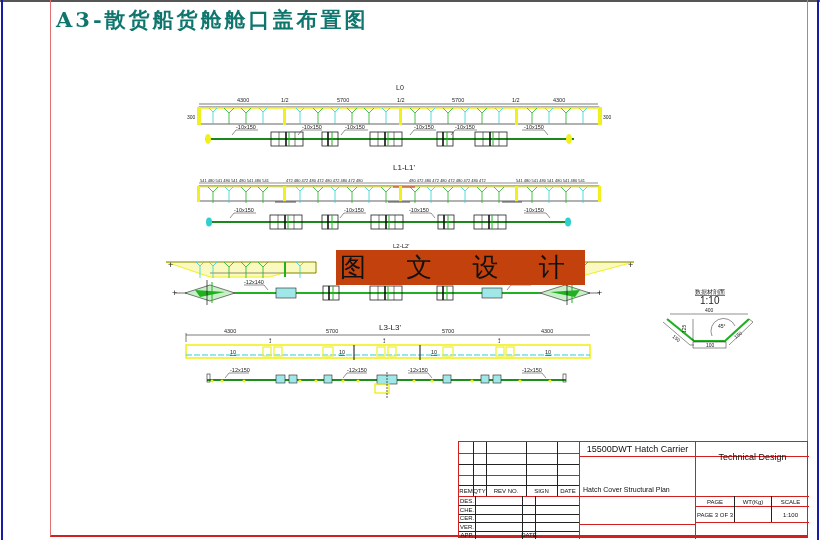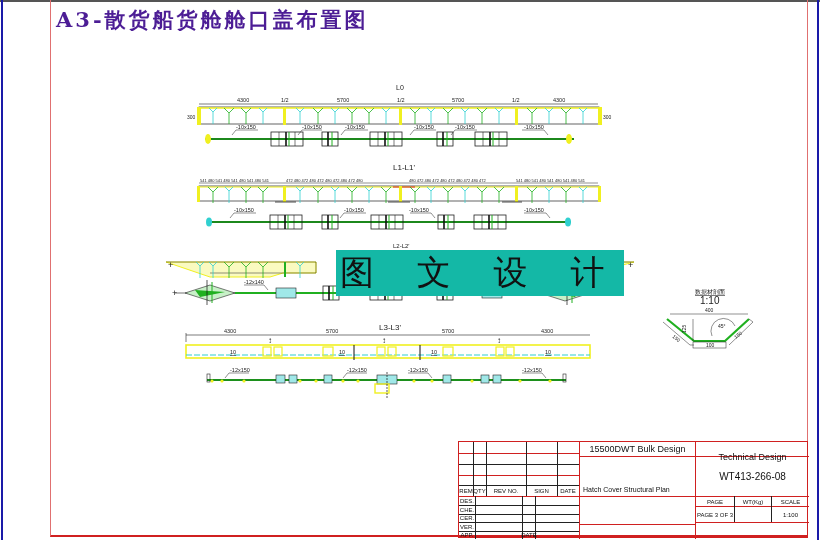--- a/index.html
+++ b/index.html
@@ -1,22 +1,22 @@
 <!DOCTYPE html>
 <html><head>
 <meta charset="utf-8">
 <style>
   html, body { margin: 0; padding: 0; background: #ffffff; }
   body { width: 820px; height: 540px; position: relative; overflow: hidden; font-family: "Liberation Sans", sans-serif; }
   .topbar { position: absolute; left: 0; top: 0; width: 820px; height: 2px; background: #555; }
   .blue-left { position: absolute; left: 1px; top: 0; width: 2px; height: 540px; background: #1a1aa8; }
   .blue-right { position: absolute; left: 817px; top: 0; width: 2px; height: 540px; background: #1a1aa8; }
   .frame { position: absolute; left: 50px; top: 0; width: 758px; height: 537px; border-left: 1px solid #e07070; border-right: 1px solid #e07070; border-bottom: 2px solid #d02020; box-sizing: border-box; }
-  .title { position: absolute; left: 56px; top: 6px; color: #4c1d95; font-family: "DejaVu Serif", serif; font-size: 21px; font-weight: bold; letter-spacing: 3px; white-space: nowrap; }
-  .watermark { position: absolute; left: 336px; top: 250px; font-family: "DejaVu Serif", serif; font-size: 34px; color: #111; letter-spacing: 16px; white-space: nowrap; background: #14b8a6; padding: 0 4px; }
+  .title { position: absolute; left: 56px; top: 6px; color: #0f766e; font-family: "DejaVu Serif", serif; font-size: 21px; font-weight: bold; letter-spacing: 3px; white-space: nowrap; }
+  .watermark { position: absolute; left: 336px; top: 250px; font-family: "DejaVu Serif", serif; font-size: 26px; color: #111; letter-spacing: 16px; white-space: nowrap; background: #c2410c; padding: 0 4px; }
   svg.draw { position: absolute; left: 0; top: 0; }
   .lbl { font-family: "Liberation Sans Narrow", "Liberation Sans", sans-serif; }
   
   .tb { position: absolute; left: 458px; top: 441px; width: 350px; height: 97px; border: 1px solid #d02020; box-sizing: border-box; font-size: 8px; color: #111; }
   .tb .cell { position: absolute; box-sizing: border-box; display: flex; align-items: center; justify-content: center; white-space: nowrap; overflow: hidden; }
   .tb .hl { position: absolute; height: 1px; }
   .tb .vl { position: absolute; width: 1px; }
   .red { background: #d02020; }
   .blk { background: #222; }
 </style>
@@ -360,25 +360,24 @@
   <div class="cell" style="left:0;top:55px;width:16px;height:8px;font-size:6px;">DES.</div>
   <div class="cell" style="left:0;top:63px;width:16px;height:9px;font-size:6px;">CHE.</div>
   <div class="cell" style="left:0;top:72px;width:16px;height:8px;font-size:6px;">CER.</div>
   <div class="cell" style="left:0;top:80px;width:16px;height:9px;font-size:6px;">VER.</div>
   <div class="cell" style="left:0;top:88px;width:16px;height:9px;font-size:6px;">APP.</div>
   <div class="cell" style="left:62px;top:88px;width:16px;height:9px;font-size:6px;">DATE</div>
 
   <div class="hl red" style="left:120px;top:14px;width:230px;"></div>
   <div class="hl red" style="left:120px;top:82px;width:116px;"></div>
   <div class="vl red" style="left:236px;top:0;height:97px;"></div>
-  <div class="cell" style="left:121px;top:0;width:115px;height:14px;font-size:9px;">15500DWT  Bulk Design</div>
+  <div class="cell" style="left:121px;top:0;width:115px;height:14px;font-size:9px;">15500DWT  Hatch Carrier</div>
   <div class="cell" style="left:124px;top:40px;width:112px;height:14px;font-size:7px;justify-content:flex-start;">Hatch Cover Structural Plan</div>
 
   <div class="cell" style="left:237px;top:8px;width:113px;height:14px;font-size:9px;">Technical  Design</div>
-  <div class="cell" style="left:237px;top:14px;width:113px;height:40px;font-size:10px;">WT413-266-08</div>
   <div class="hl red" style="left:236px;top:64px;width:114px;"></div>
   <div class="hl red" style="left:236px;top:80px;width:114px;"></div>
   <div class="vl blk" style="left:275px;top:54px;height:26px;"></div>
   <div class="vl blk" style="left:312px;top:54px;height:26px;"></div>
   <div class="cell" style="left:237px;top:55px;width:38px;height:9px;font-size:6px;">PAGE</div>
   <div class="cell" style="left:276px;top:55px;width:36px;height:9px;font-size:6px;">WT(Kg)</div>
   <div class="cell" style="left:313px;top:55px;width:37px;height:9px;font-size:6px;">SCALE</div>
   <div class="cell" style="left:237px;top:65px;width:38px;height:15px;font-size:6px;">PAGE 3 OF 3</div>
   <div class="cell" style="left:276px;top:65px;width:36px;height:15px;font-size:6px;"></div>
   <div class="cell" style="left:313px;top:65px;width:37px;height:15px;font-size:6px;">1:100</div>

